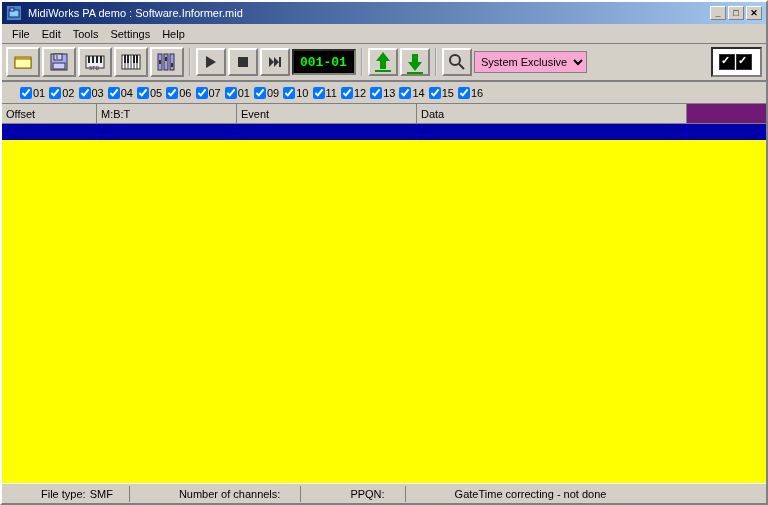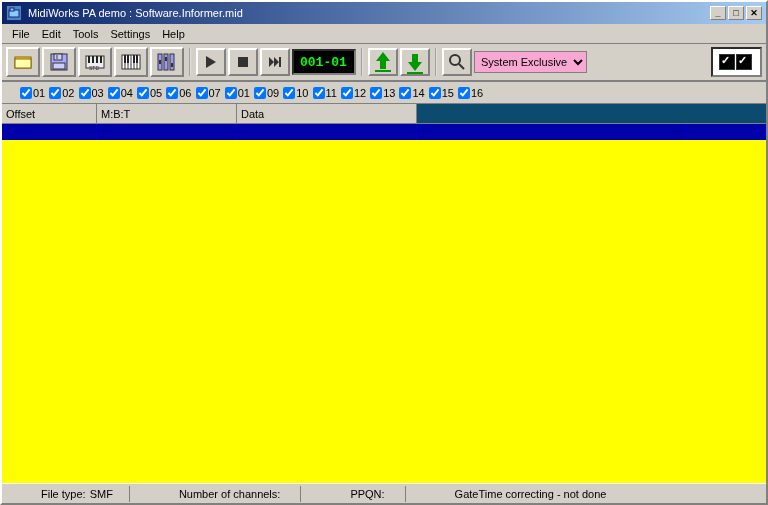--- a/index.html
+++ b/index.html
@@ -150,21 +150,21 @@
     .channel-check {
       display: flex; align-items: center; gap: 1px;
       font-size: 11px;
     }
     .channel-check input { margin: 0; width: 12px; height: 12px; }
 
     
     .table-header {
       display: grid;
       grid-template-columns: 95px 140px 180px 270px 1fr;
-      background: #0c4a6e;
+      background: #701a75;
       border-bottom: 1px solid #808080;
       height: 20px;
     }
     .table-header-cell {
       padding: 2px 4px;
       font-size: 11px;
       border-right: 1px solid #808080;
       display: flex; align-items: center;
       background: #d4d0c8;
     }
@@ -437,20 +437,21 @@
       </div>
     <div class="channel-check">
         <input type="checkbox" checked="" style="">
         <span class="ch-label">16</span>
       </div>
   </div>
 
   <div class="table-header">
     <div class="table-header-cell">Offset</div>
     <div class="table-header-cell">M:B:T</div>
+    <div class="table-header-cell">Event</div>
     <div class="table-header-cell">Data</div>
   </div>
 
   <div class="selected-row">
     <div class="selected-cell"></div>
     <div class="selected-cell"></div>
     <div class="selected-cell"></div>
     <div class="selected-cell"></div>
     <div class="selected-cell"></div>
   </div>

